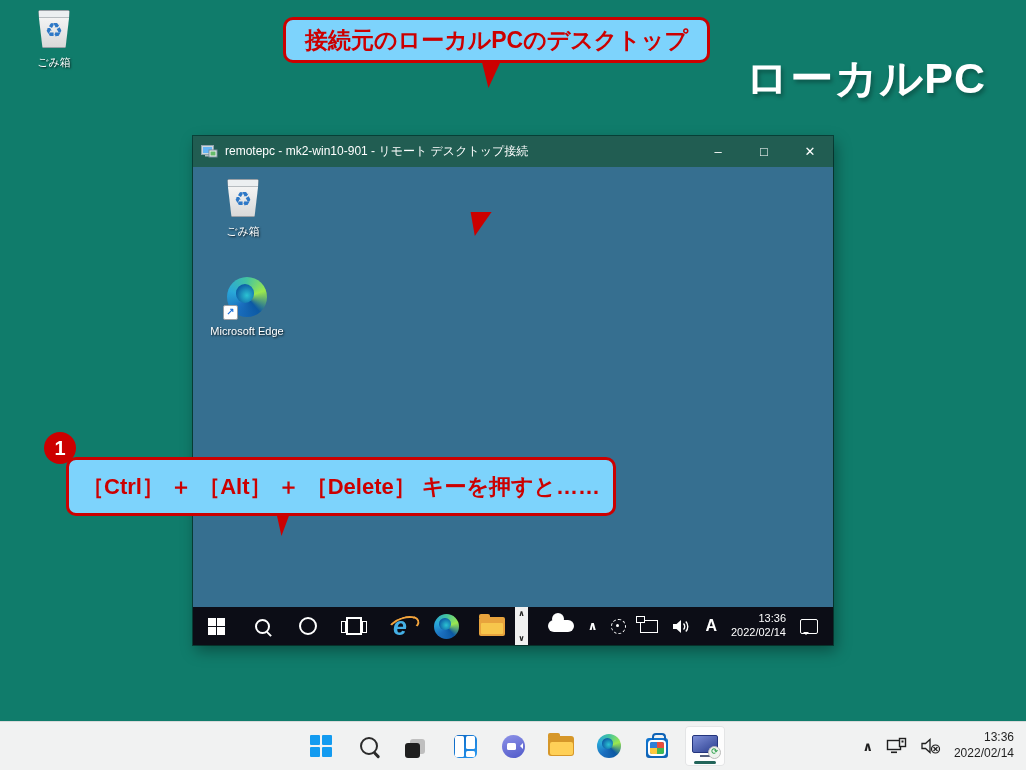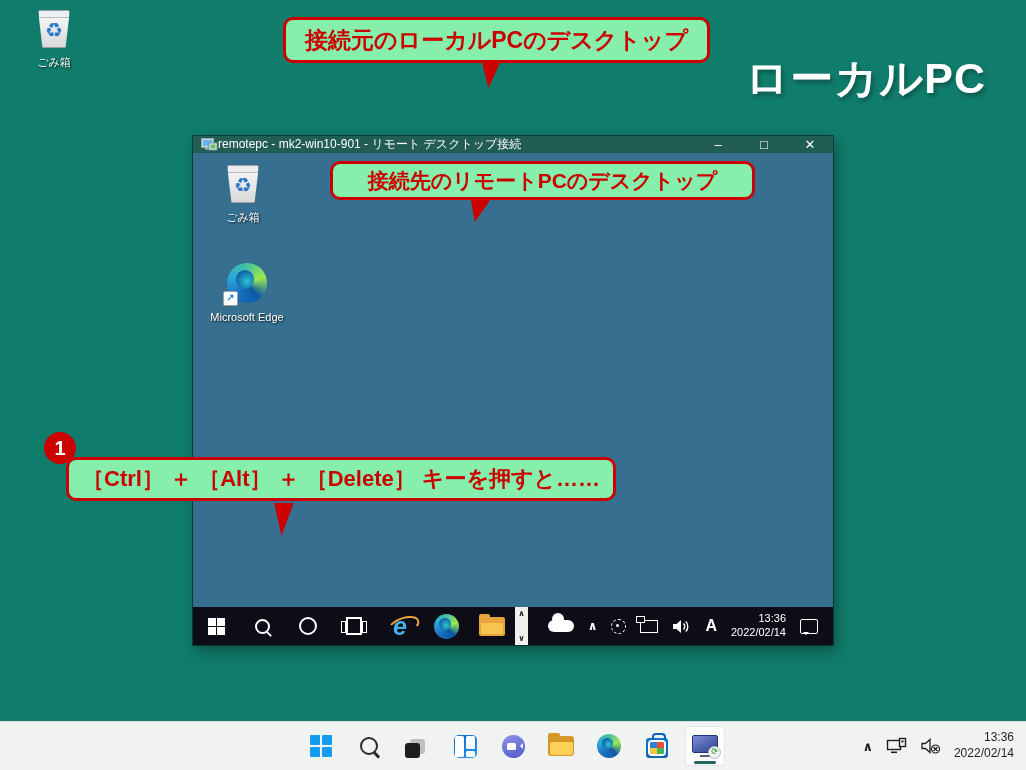--- a/index.html
+++ b/index.html
@@ -32,37 +32,37 @@
   .shortcut-arrow{
     position:absolute;left:-4px;bottom:-3px;width:13px;height:13px;background:#fff;
     border:1px solid #9aa0a6;border-radius:2px;color:#1b6fd8;font-size:10px;line-height:12px;text-align:center;font-weight:bold;
   }
 
   
   .pc-name{position:absolute;color:#fff;font-weight:bold;text-shadow:2px 3px 4px rgba(0,0,0,.3);letter-spacing:1px;white-space:nowrap;}
 
   
   .callout{
-    position:absolute;background:#86efac;border:3px solid #c00;border-radius:10px;
+    position:absolute;background:#7dd3fc;border:3px solid #c00;border-radius:10px;
     color:#c00;font-weight:bold;display:flex;align-items:center;justify-content:center;
     white-space:nowrap;z-index:20;box-sizing:border-box;
   }
   .tail{position:absolute;background:#c00;z-index:19;}
   .step-badge{
     position:absolute;width:32px;height:32px;border-radius:50%;background:#c00;color:#fff;
     font-size:20px;font-weight:bold;display:flex;align-items:center;justify-content:center;z-index:21;
   }
 
   
   .rwindow{
     position:absolute;left:193px;top:136px;width:640px;height:509px;z-index:1;
     display:flex;flex-direction:column;
     box-shadow:0 0 0 1px rgba(0,0,0,.45),3px 6px 14px rgba(0,0,0,.35);
   }
-  .titlebar{height:17px;background:#215d52;display:flex;align-items:center;padding-left:8px;color:#fff;font-size:12px;flex:0 0 auto;}
+  .titlebar{height:31px;background:#215d52;display:flex;align-items:center;padding-left:8px;color:#fff;font-size:12px;gap:7px;flex:0 0 auto;}
   .titlebar .ttl{overflow:hidden;text-overflow:ellipsis;white-space:nowrap;}
   .win-ctrls{margin-left:auto;display:flex;height:100%;}
   .win-ctrl{width:46px;height:100%;display:flex;align-items:center;justify-content:center;font-size:13px;color:#fff;}
 
   .rdesktop{flex:1;background:#366f90;position:relative;overflow:hidden;}
 
   
   .rtaskbar{height:38px;background:#0c0d16;display:flex;align-items:center;flex:0 0 auto;}
   .ticon{width:46px;height:38px;display:flex;align-items:center;justify-content:center;position:relative;}
   .w10start{width:17px;height:17px;display:grid;grid-template-columns:8px 8px;grid-template-rows:8px 8px;gap:1px;}
@@ -180,23 +180,20 @@
 
       <div class="desk-icon" style="left:16px;top:108px;width:76px;">
         <div class="glyph">
           <div class="edge-ball">
             <span class="shortcut-arrow">↗</span>
           </div>
         </div>
         <div class="lbl">Microsoft Edge</div>
       </div>
 
-      <div class="callout" style="left:137px;top:8px;width:425px;height:39px;font-size:21px;">
-        <span>接続先のリモートPCのデスクトップ</span>
-      </div>
       <div class="tail" style="left:272px;top:45px;width:28px;height:24px;clip-path:polygon(20% 0,95% 0,35% 100%);"></div>
 
     </div>
 
     <div class="rtaskbar">
       <div class="ticon">
         <div class="w10start">
             <span></span>
             <span></span>
             <span></span>
@@ -259,21 +256,21 @@
         <div class="titem">
             <div class="bubble"></div>
           </div>
       </div>
     </div>
   </div>
 
   <div class="step-badge" style="left:44px;top:432px;">
     <span>1</span>
   </div>
-  <div class="callout" style="left:66px;top:457px;width:550px;height:44px;font-size:22px;">
+  <div class="callout" style="left:66px;top:457px;width:550px;height:59px;font-size:22px;">
     <span>［Ctrl］ ＋ ［Alt］ ＋ ［Delete］ キーを押すと……</span>
   </div>
   <div class="tail" style="left:268px;top:503px;width:28px;height:33px;clip-path:polygon(22% 0,92% 0,48% 100%);"></div>
 
   <div class="htaskbar">
     <div class="hcenter">
       <div class="hicon">
         <div class="w11start">
             <span></span>
             <span></span>

